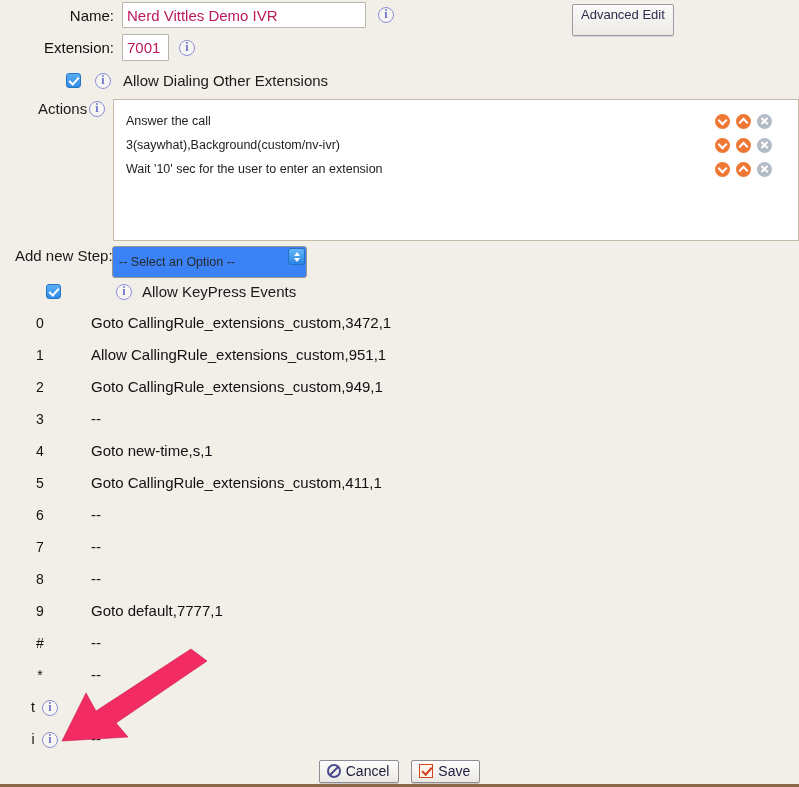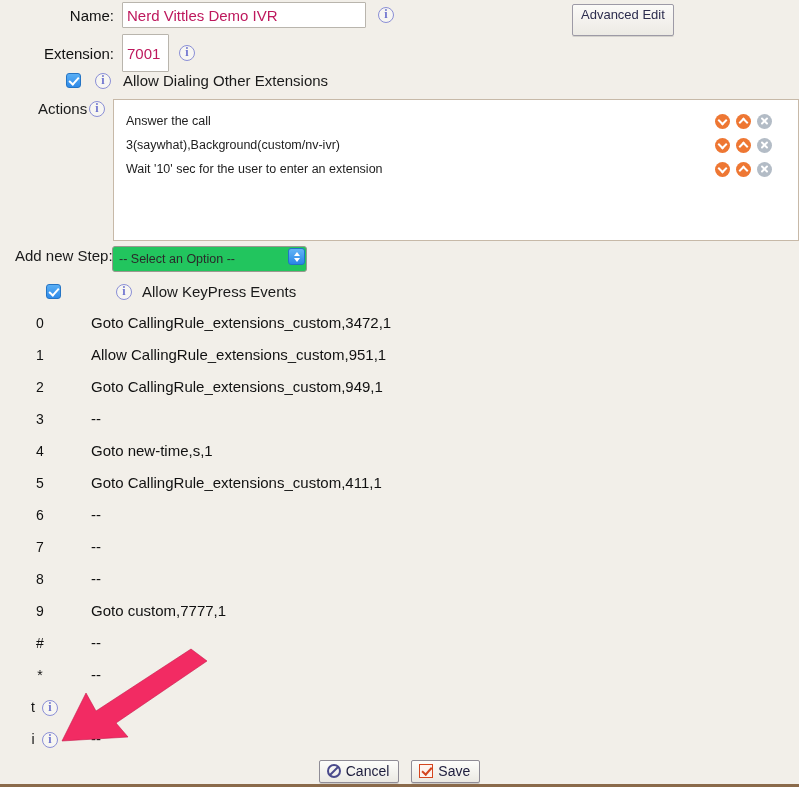--- a/index.html
+++ b/index.html
@@ -41,21 +41,21 @@
     background: #ffffff;
     font-family: "Liberation Sans", sans-serif;
     font-size: 15px;
     color: #be185d;
     padding: 2px 4px;
     box-sizing: border-box;
     outline: none;
     border-radius: 1px;
   }
   .txt.name  { width: 244px; height: 26px; }
-  .txt.ext   { width: 47px;  height: 38px; }
+  .txt.ext   { width: 47px;  height: 27px; }
 
   
   .info-icon {
     width: 16px;
     height: 16px;
     border-radius: 50%;
     border: 1.6px solid #8b8fd6;
     color: #6f74cf;
     font-family: "Liberation Serif", serif;
     font-size: 12px;
@@ -175,22 +175,22 @@
 
   
   .addstep-label {
     position: absolute;
     left: 15px; top: 247px;
     font-size: 15px;
   }
   .sel-wrap {
     position: absolute;
     left: 112px; top: 246px;
-    width: 195px; height: 26px;
-    background: #22c55e;
+    width: 195px; height: 32px;
+    background: #3b82f6;
     border: 1px solid #9b978f;
     border-radius: 3px;
     box-sizing: border-box;
     display: flex;
     align-items: center;
   }
   .sel-text {
     font-size: 12.5px;
     color: #2a2a2a;
     padding-left: 6px;
@@ -429,21 +429,21 @@
     <div class="kp-row">
       <span class="kp-key">7</span>
       <span class="kp-val">--</span>
     </div>
     <div class="kp-row">
       <span class="kp-key">8</span>
       <span class="kp-val">--</span>
     </div>
     <div class="kp-row">
       <span class="kp-key">9</span>
-      <span class="kp-val">Goto custom,7777,1</span>
+      <span class="kp-val">Goto default,7777,1</span>
     </div>
     <div class="kp-row">
       <span class="kp-key">#</span>
       <span class="kp-val">--</span>
     </div>
     <div class="kp-row">
       <span class="kp-key">*</span>
       <span class="kp-val">--</span>
     </div>
     <div class="kp-row">

